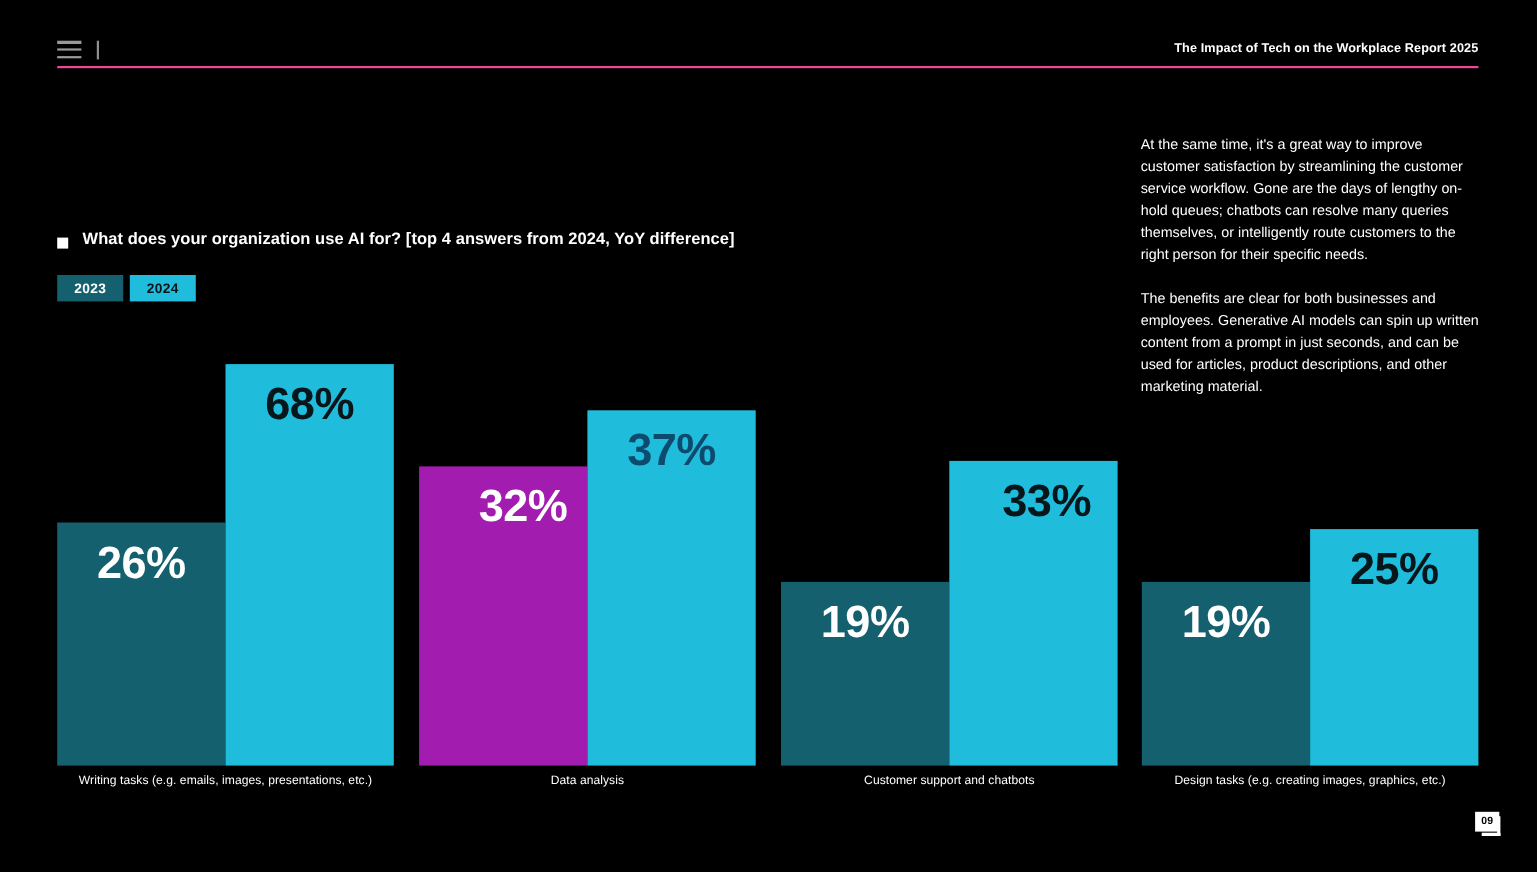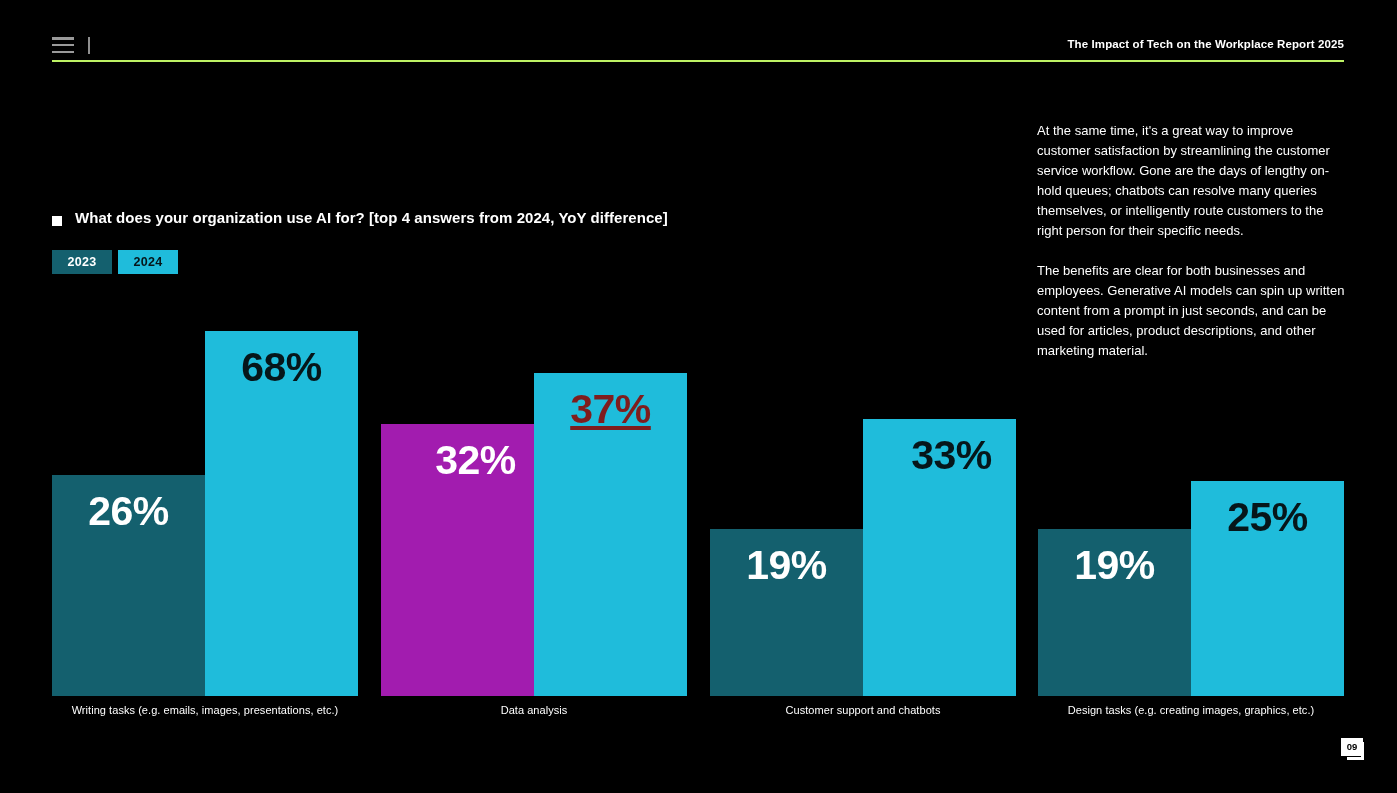--- a/index.html
+++ b/index.html
@@ -21,21 +21,21 @@
 
   
   .header {
     position: absolute;
     left: 52px;
     top: 30px;
     width: 1292px;
     height: 32px;
     display: flex;
     align-items: center;
-    border-bottom: 2px solid #bef264;
+    border-bottom: 2px solid #ec4899;
   }
 
   .hamburger-icon {
     width: 22px;
     height: 16px;
     display: flex;
     flex-direction: column;
     justify-content: space-between;
     margin-right: 14px;
     flex: 0 0 auto;
@@ -258,21 +258,21 @@
           <span class="bar-value" style="color:#06161a;">68%</span>
         </div>
         <div class="cat-label">Writing tasks (e.g. emails, images, presentations, etc.)</div>
       </div>
 
       <div class="group" style="left:329px;width:306px;">
         <div class="bar prev" style="background:#a21caf;height:272px;padding-left:36px;">
           <span class="bar-value" style="color:#ffffff;">32%</span>
         </div>
         <div class="bar curr" style="background:#1fbcdb;height:323px;">
-          <span class="bar-value" style="color:#7f1d1d;text-decoration:underline;">37%</span>
+          <span class="bar-value" style="color:#0c4a6e;">37%</span>
         </div>
         <div class="cat-label">Data analysis</div>
       </div>
 
       <div class="group" style="left:658px;width:306px;">
         <div class="bar prev" style="background:#14606e;height:167px;">
           <span class="bar-value" style="color:#ffffff;">19%</span>
         </div>
         <div class="bar curr" style="background:#1fbcdb;height:277px;padding-left:24px;">
           <span class="bar-value" style="color:#06161a;">33%</span>

